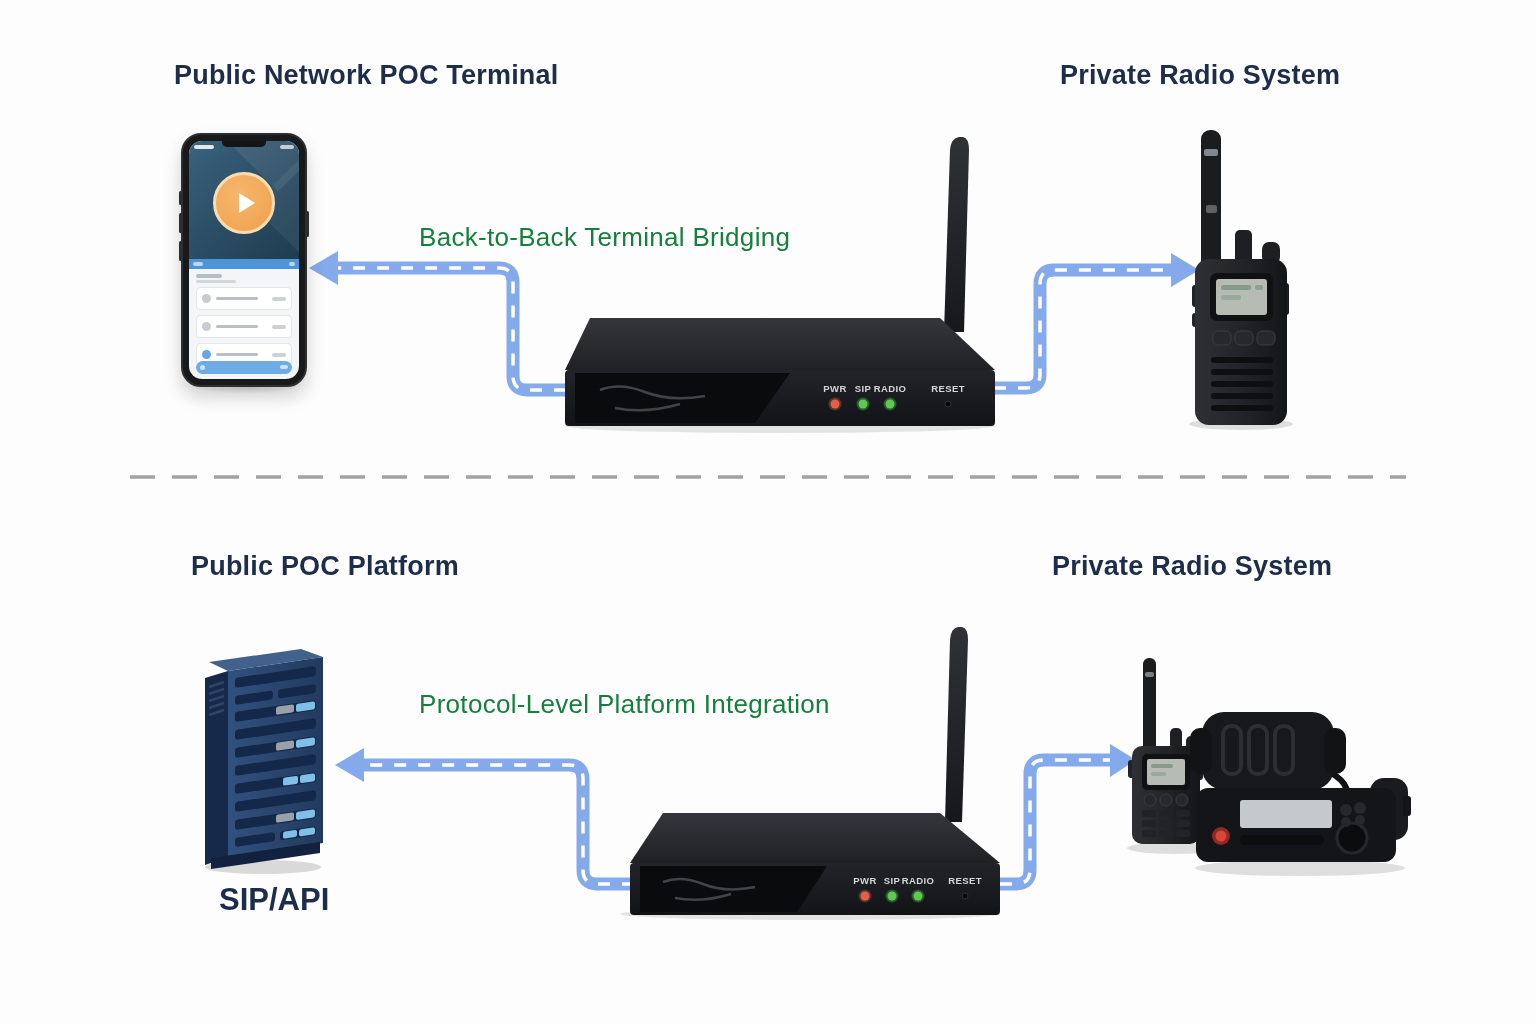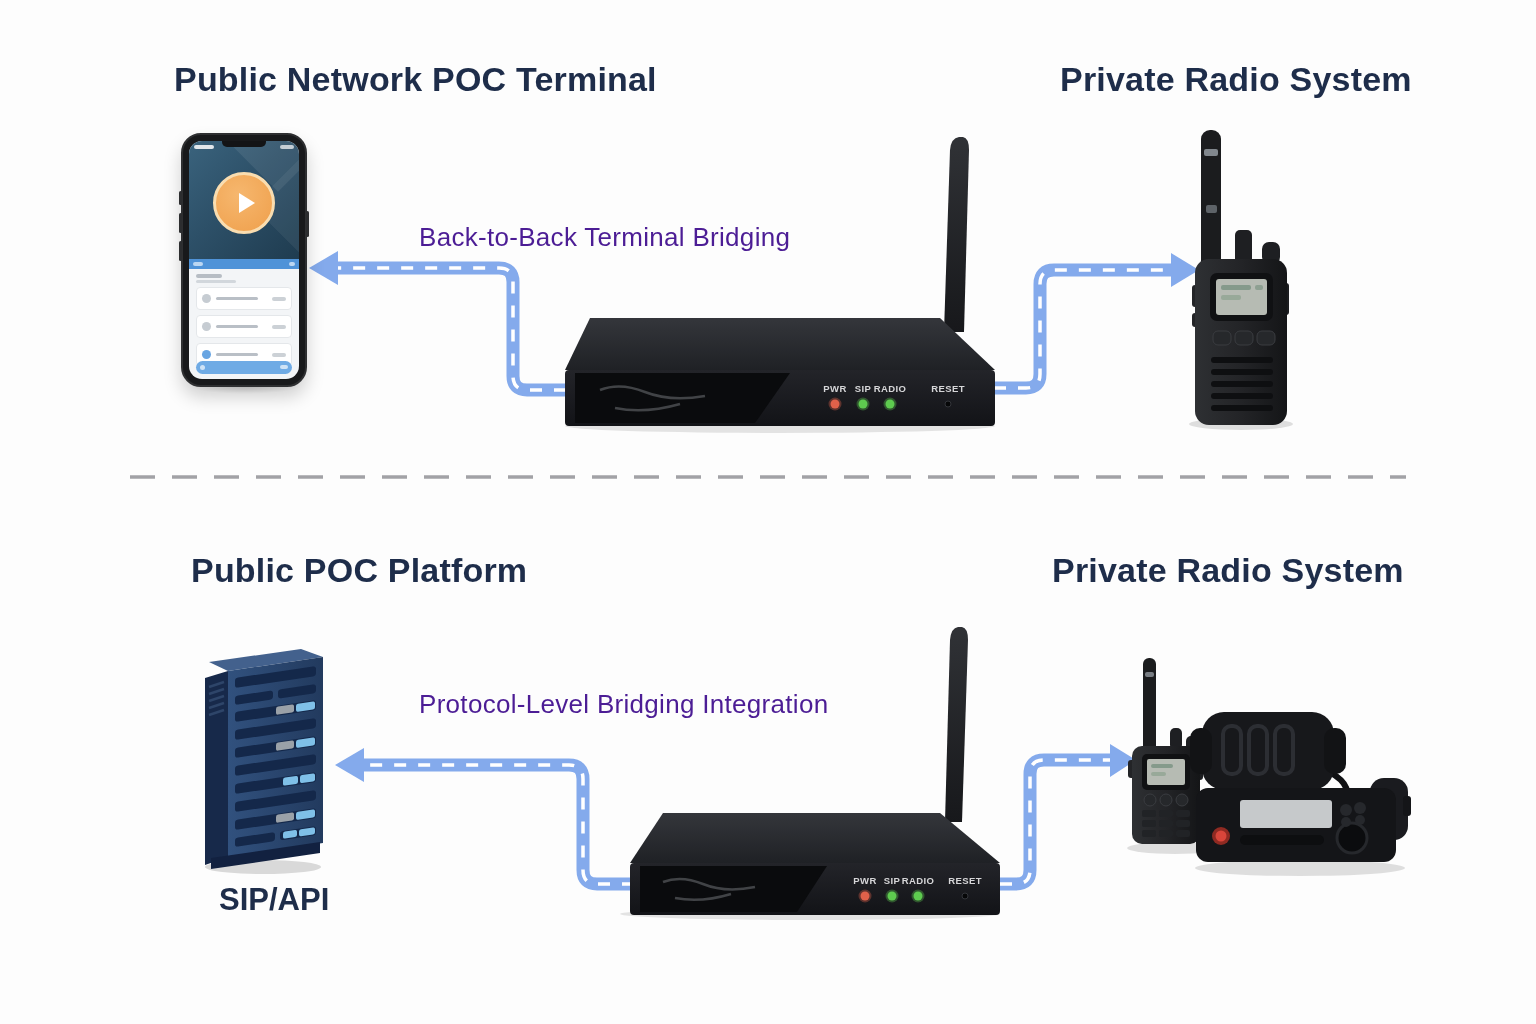--- a/index.html
+++ b/index.html
@@ -3,25 +3,25 @@
 <meta charset="utf-8">
 <style>
   html,body{margin:0;padding:0;background:#e8e8e8;}
   .canvas{
     position:relative;width:1536px;height:1024px;margin:0 auto;
     background:#fdfdfd;overflow:hidden;
     font-family:"Liberation Sans",sans-serif;
   }
   .abs{position:absolute;}
   .sec-title{
-    position:absolute;font-size:34px;font-weight:600;color:#1e2d4a;
+    position:absolute;font-size:27px;font-weight:600;color:#1e2d4a;
     letter-spacing:.2px;white-space:nowrap;
   }
   .conn-label{
-    position:absolute;font-size:26px;font-weight:400;color:#4c1d95;
+    position:absolute;font-size:26px;font-weight:400;color:#15803d;
     letter-spacing:.3px;white-space:nowrap;
   }
   .server-caption{
     position:absolute;font-size:31px;font-weight:700;color:#1e2d4a;white-space:nowrap;
   }
   svg{display:block;overflow:visible;}
   .overlay{position:absolute;left:0;top:0;pointer-events:none;}
   
   .phone{position:absolute;left:181px;top:133px;width:126px;height:254px;}
   .phone-frame{position:absolute;inset:0;background:#18191b;border-radius:20px;
@@ -222,21 +222,21 @@
         <rect x="28" y="244" width="62" height="6" rx="3"></rect>
         <rect x="28" y="256" width="62" height="6" rx="3"></rect>
         <rect x="28" y="268" width="62" height="6" rx="3"></rect>
         <rect x="28" y="280" width="62" height="6" rx="3"></rect>
       </g>
     </svg>
   </div>
 
   <div class="sec-title" style="left:191px;top:551px;">Public POC Platform</div>
   <div class="sec-title" style="left:1052px;top:551px;">Private Radio System</div>
-  <div class="conn-label" style="left:419px;top:689px;">Protocol-Level Bridging Integration</div>
+  <div class="conn-label" style="left:419px;top:689px;">Protocol-Level Platform Integration</div>
 
   <div class="abs" style="left:195px;top:645px;width:140px;height:230px;">
     <svg width="140" height="230" viewBox="0 0 140 230">
       <defs>
         <linearGradient id="srvF" x1="0" y1="0" x2="1" y2="0">
           <stop offset="0" stop-color="#31517e"></stop>
             <stop offset="1" stop-color="#223a5e"></stop>
         </linearGradient>
       </defs>
       <ellipse cx="68" cy="222" rx="58" ry="7" fill="rgba(0,0,0,0.14)"></ellipse>

